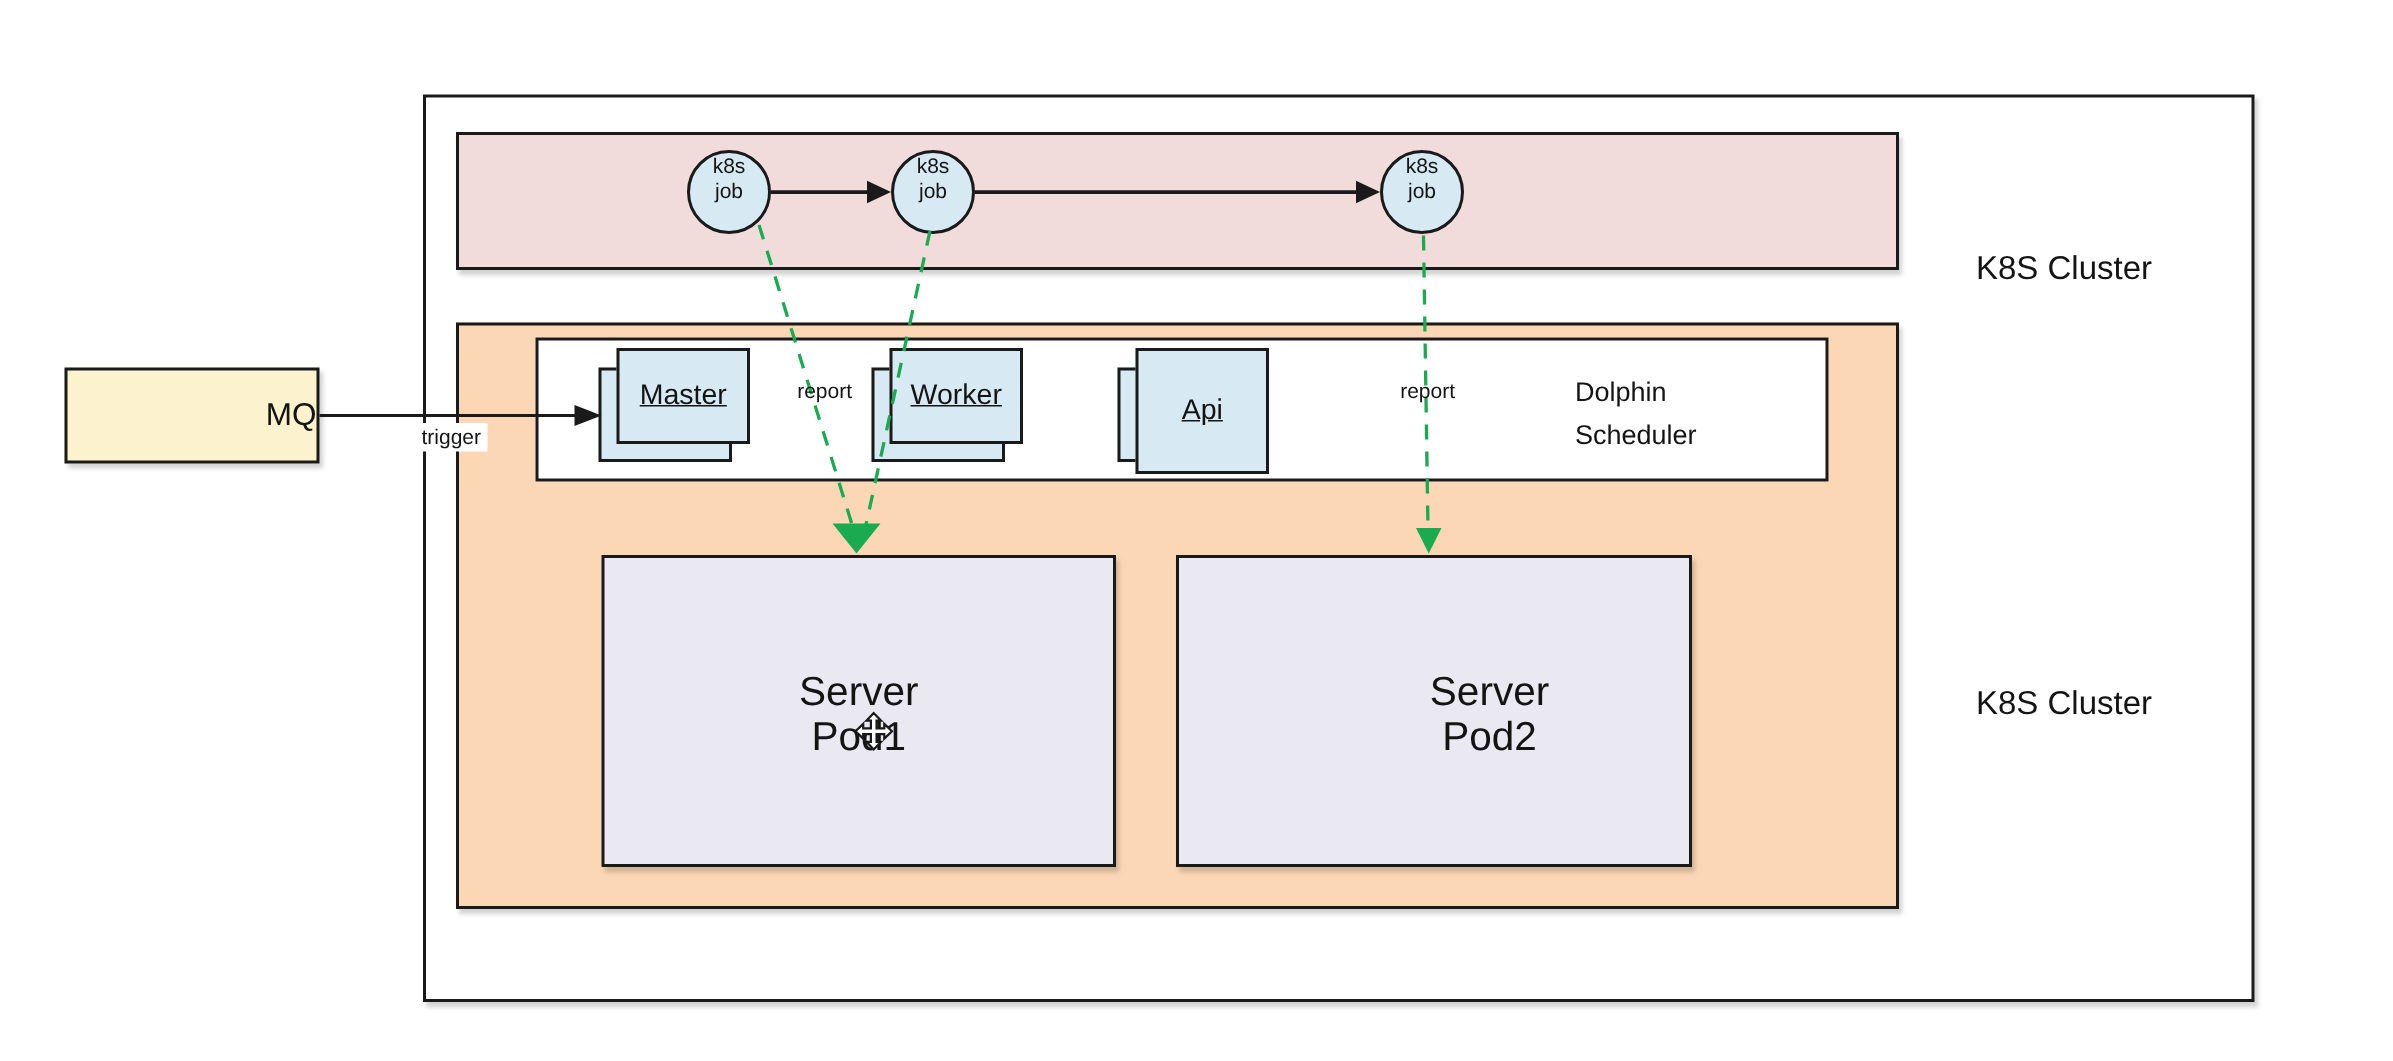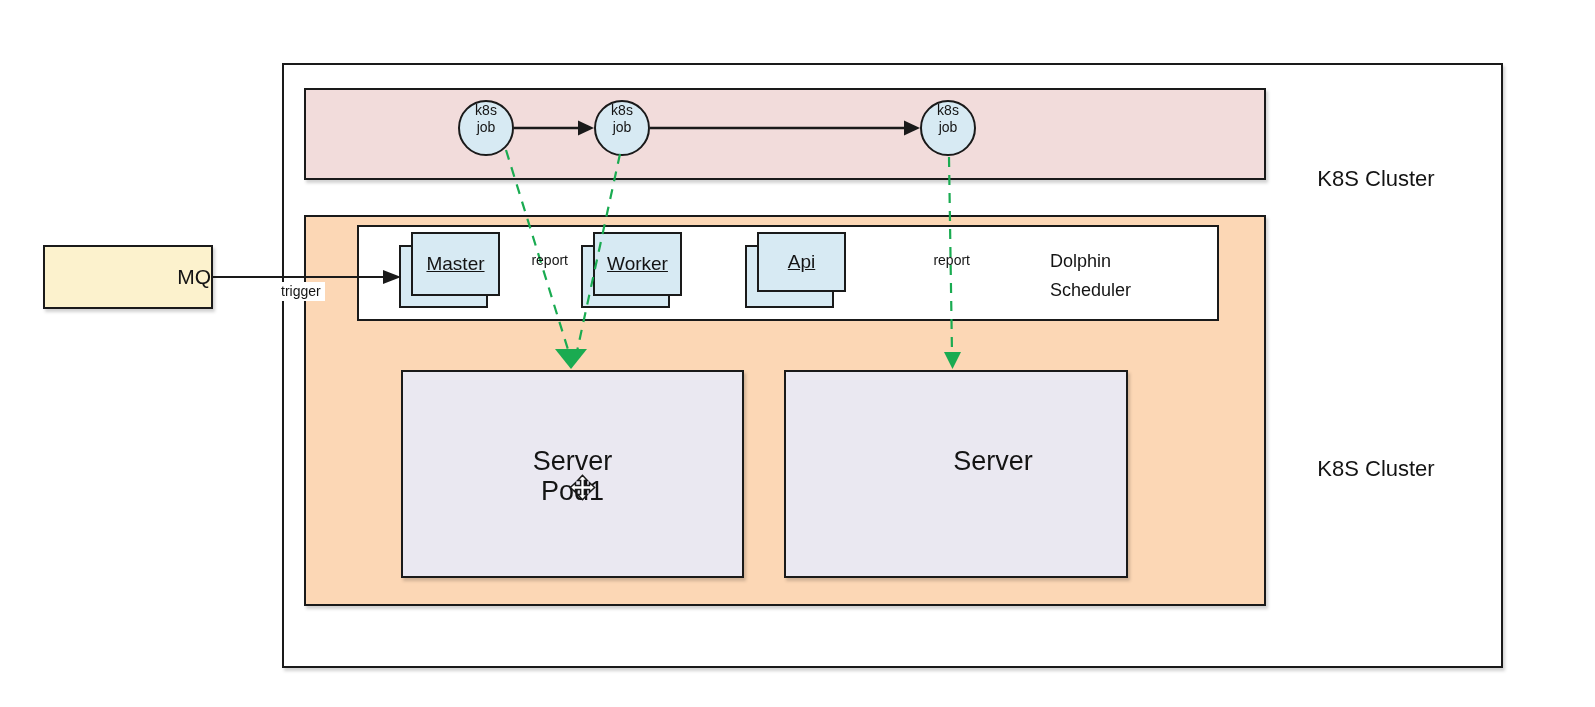--- a/index.html
+++ b/index.html
@@ -46,20 +46,21 @@
   <div class="abs shape pod shadow" style="left:401px;top:370px;width:343px;height:208px;">
     <div class="pod-label abs" style="left:0;top:74px;">
       <div>Server</div>
       <div>Pod1</div>
     </div>
   </div>
 
   <div class="abs shape pod shadow" style="left:784px;top:370px;width:344px;height:208px;">
     <div class="pod-label abs" style="left:0;top:74px;transform:translateX(37px);">
       <div>Server</div>
+      <div>Pod2</div>
     </div>
   </div>
 
   <div class="abs shape mq-box shadow" style="left:43px;top:245px;width:170px;height:64px;">
     <span>MQ</span>
   </div>
 
   <div class="abs" style="left:399px;top:232px;width:101px;height:76px;">
     <div class="doc-rect" style="left:0;top:13px;width:89px;height:63px;"></div>
     <div class="doc-rect doc-front" style="left:12px;top:0;width:89px;height:64px;">
@@ -69,21 +70,21 @@
 
   <div class="abs" style="left:581px;top:232px;width:101px;height:76px;">
     <div class="doc-rect" style="left:0;top:13px;width:89px;height:63px;"></div>
     <div class="doc-rect doc-front" style="left:12px;top:0;width:89px;height:64px;">
       <span>Worker</span>
     </div>
   </div>
 
   <div class="abs" style="left:745px;top:232px;width:101px;height:76px;">
     <div class="doc-rect" style="left:0;top:13px;width:89px;height:63px;"></div>
-    <div class="doc-rect doc-front" style="left:12px;top:0;width:89px;height:60px;">
+    <div class="doc-rect doc-front" style="left:12px;top:0;width:89px;height:84px;">
       <span>Api</span>
     </div>
   </div>
 
   <div class="abs job-circle" style="left:458px;top:100px;width:56px;height:56px;">
     <span>k8s</span>
     <span>job</span>
   </div>
   <div class="abs job-circle" style="left:594px;top:100px;width:56px;height:56px;">
     <span>k8s</span>

